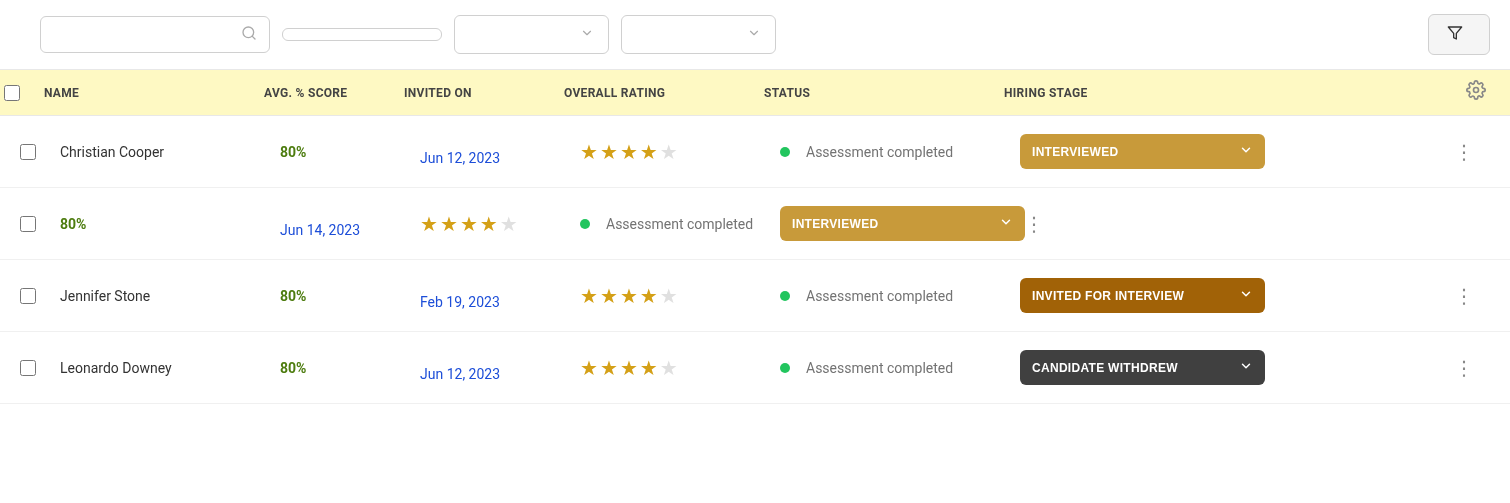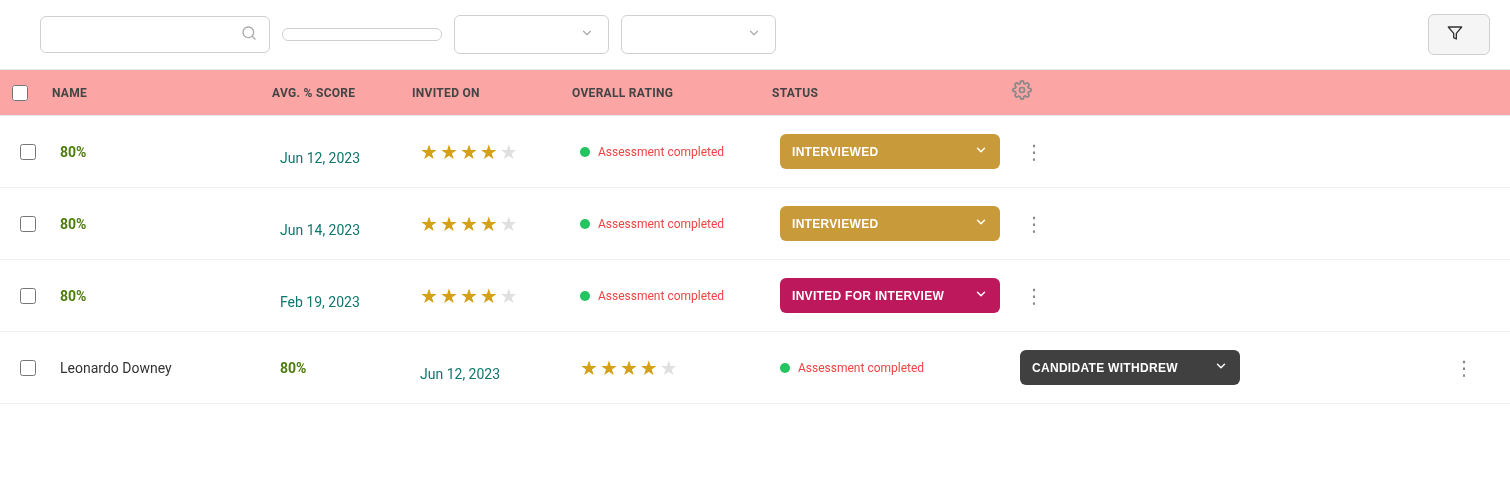--- a/index.html
+++ b/index.html
@@ -100,23 +100,23 @@
       font-size: 14px;
       font-weight: 500;
       color: #333;
       margin-left: auto;
     }
 
     .table-header {
       display: grid;
       grid-template-columns: 40px 220px 140px 160px 200px 240px 1fr 40px;
       align-items: center;
-      padding: 10px 12px;
+      padding: 10px 4px;
       border-bottom: 1px solid #e8e8e8;
-      background: #fca5a5;
+      background: #fef9c3;
     }
     .table-header .col-label {
       font-size: 12px;
       font-weight: 700;
       color: #444;
       letter-spacing: 0.3px;
       text-transform: uppercase;
     }
 
     .table-row {
@@ -145,43 +145,43 @@
     }
 
     .avg-score {
       font-size: 14px;
       font-weight: 700;
       color: #4d7c0f;
     }
 
     .invited-on {
       font-size: 14px;
-      color: #0f766e;
+      color: #1d4ed8;
       margin-top: 12px;
     }
 
     .stars {
       display: flex;
       gap: 2px;
     }
     .star {
       font-size: 20px;
       color: #d4a017;
     }
     .star-empty {
       font-size: 20px;
       color: #e0e0e0;
     }
 
     .status-cell {
       display: flex;
       align-items: center;
-      gap: 8px;
-      font-size: 12px;
-      color: #ef4444;
+      gap: 16px;
+      font-size: 14px;
+      color: #737373;
     }
     .status-dot {
       width: 10px;
       height: 10px;
       border-radius: 50%;
       background: #22c55e;
       flex-shrink: 0;
     }
 
     .hiring-stage-btn {
@@ -189,27 +189,27 @@
       align-items: center;
       justify-content: space-between;
       border-radius: 6px;
       padding: 9px 12px;
       font-size: 12px;
       font-weight: 700;
       letter-spacing: 0.3px;
       cursor: pointer;
       border: none;
       color: #fff;
-      width: 220px;
+      width: 245px;
     }
     .hiring-stage-btn.interviewed {
       background: #c89a3a;
     }
     .hiring-stage-btn.invited-for-interview {
-      background: #be185d;
+      background: #a16207;
     }
     .hiring-stage-btn.candidate-withdrew {
       background: #404040;
     }
 
     .more-options-btn {
       background: none;
       border: none;
       cursor: pointer;
       font-size: 20px;
@@ -277,35 +277,37 @@
 
 <div class="table-header">
   <div class="checkbox-cell">
     <input type="checkbox" style="">
   </div>
   <div class="col-label">NAME</div>
   <div class="col-label">AVG. % SCORE</div>
   <div class="col-label">INVITED ON</div>
   <div class="col-label">OVERALL RATING</div>
   <div class="col-label">STATUS</div>
+  <div class="col-label">HIRING STAGE</div>
   <div>
     <span class="gear-icon">
       <svg width="20" height="20" viewBox="0 0 24 24" fill="none" stroke="#888" stroke-width="2" stroke-linecap="round" stroke-linejoin="round">
         <circle cx="12" cy="12" r="3"></circle>
         <path d="M19.4 15a1.65 1.65 0 0 0 .33 1.82l.06.06a2 2 0 0 1-2.83 2.83l-.06-.06a1.65 1.65 0 0 0-1.82-.33 1.65 1.65 0 0 0-1 1.51V21a2 2 0 0 1-4 0v-.09A1.65 1.65 0 0 0 9 19.4a1.65 1.65 0 0 0-1.82.33l-.06.06a2 2 0 0 1-2.83-2.83l.06-.06A1.65 1.65 0 0 0 4.68 15a1.65 1.65 0 0 0-1.51-1H3a2 2 0 0 1 0-4h.09A1.65 1.65 0 0 0 4.6 9a1.65 1.65 0 0 0-.33-1.82l-.06-.06a2 2 0 0 1 2.83-2.83l.06.06A1.65 1.65 0 0 0 9 4.68a1.65 1.65 0 0 0 1-1.51V3a2 2 0 0 1 4 0v.09a1.65 1.65 0 0 0 1 1.51 1.65 1.65 0 0 0 1.82-.33l.06-.06a2 2 0 0 1 2.83 2.83l-.06.06A1.65 1.65 0 0 0 19.4 9a1.65 1.65 0 0 0 1.51 1H21a2 2 0 0 1 0 4h-.09a1.65 1.65 0 0 0-1.51 1z"></path>
       </svg>
     </span>
   </div>
 </div>
 
 <div id="table-body">
     <div class="table-row">
     <div class="checkbox-cell">
       <input type="checkbox" style="">
     </div>
+    <div class="candidate-name">Christian Cooper</div>
     <div class="avg-score">80%</div>
     <div class="invited-on">Jun 12, 2023</div>
     <div>
         <div class="stars">
           <span class="star">★</span>
           <span class="star">★</span>
           <span class="star">★</span>
           <span class="star">★</span>
           <span class="star-empty">★</span>
         </div>
@@ -358,20 +360,21 @@
       </button>
     </div>
     <div>
       <button class="more-options-btn">⋮</button>
     </div>
   </div>
     <div class="table-row">
     <div class="checkbox-cell">
       <input type="checkbox" style="">
     </div>
+    <div class="candidate-name">Jennifer Stone</div>
     <div class="avg-score">80%</div>
     <div class="invited-on">Feb 19, 2023</div>
     <div>
         <div class="stars">
           <span class="star">★</span>
           <span class="star">★</span>
           <span class="star">★</span>
           <span class="star">★</span>
           <span class="star-empty">★</span>
         </div>

